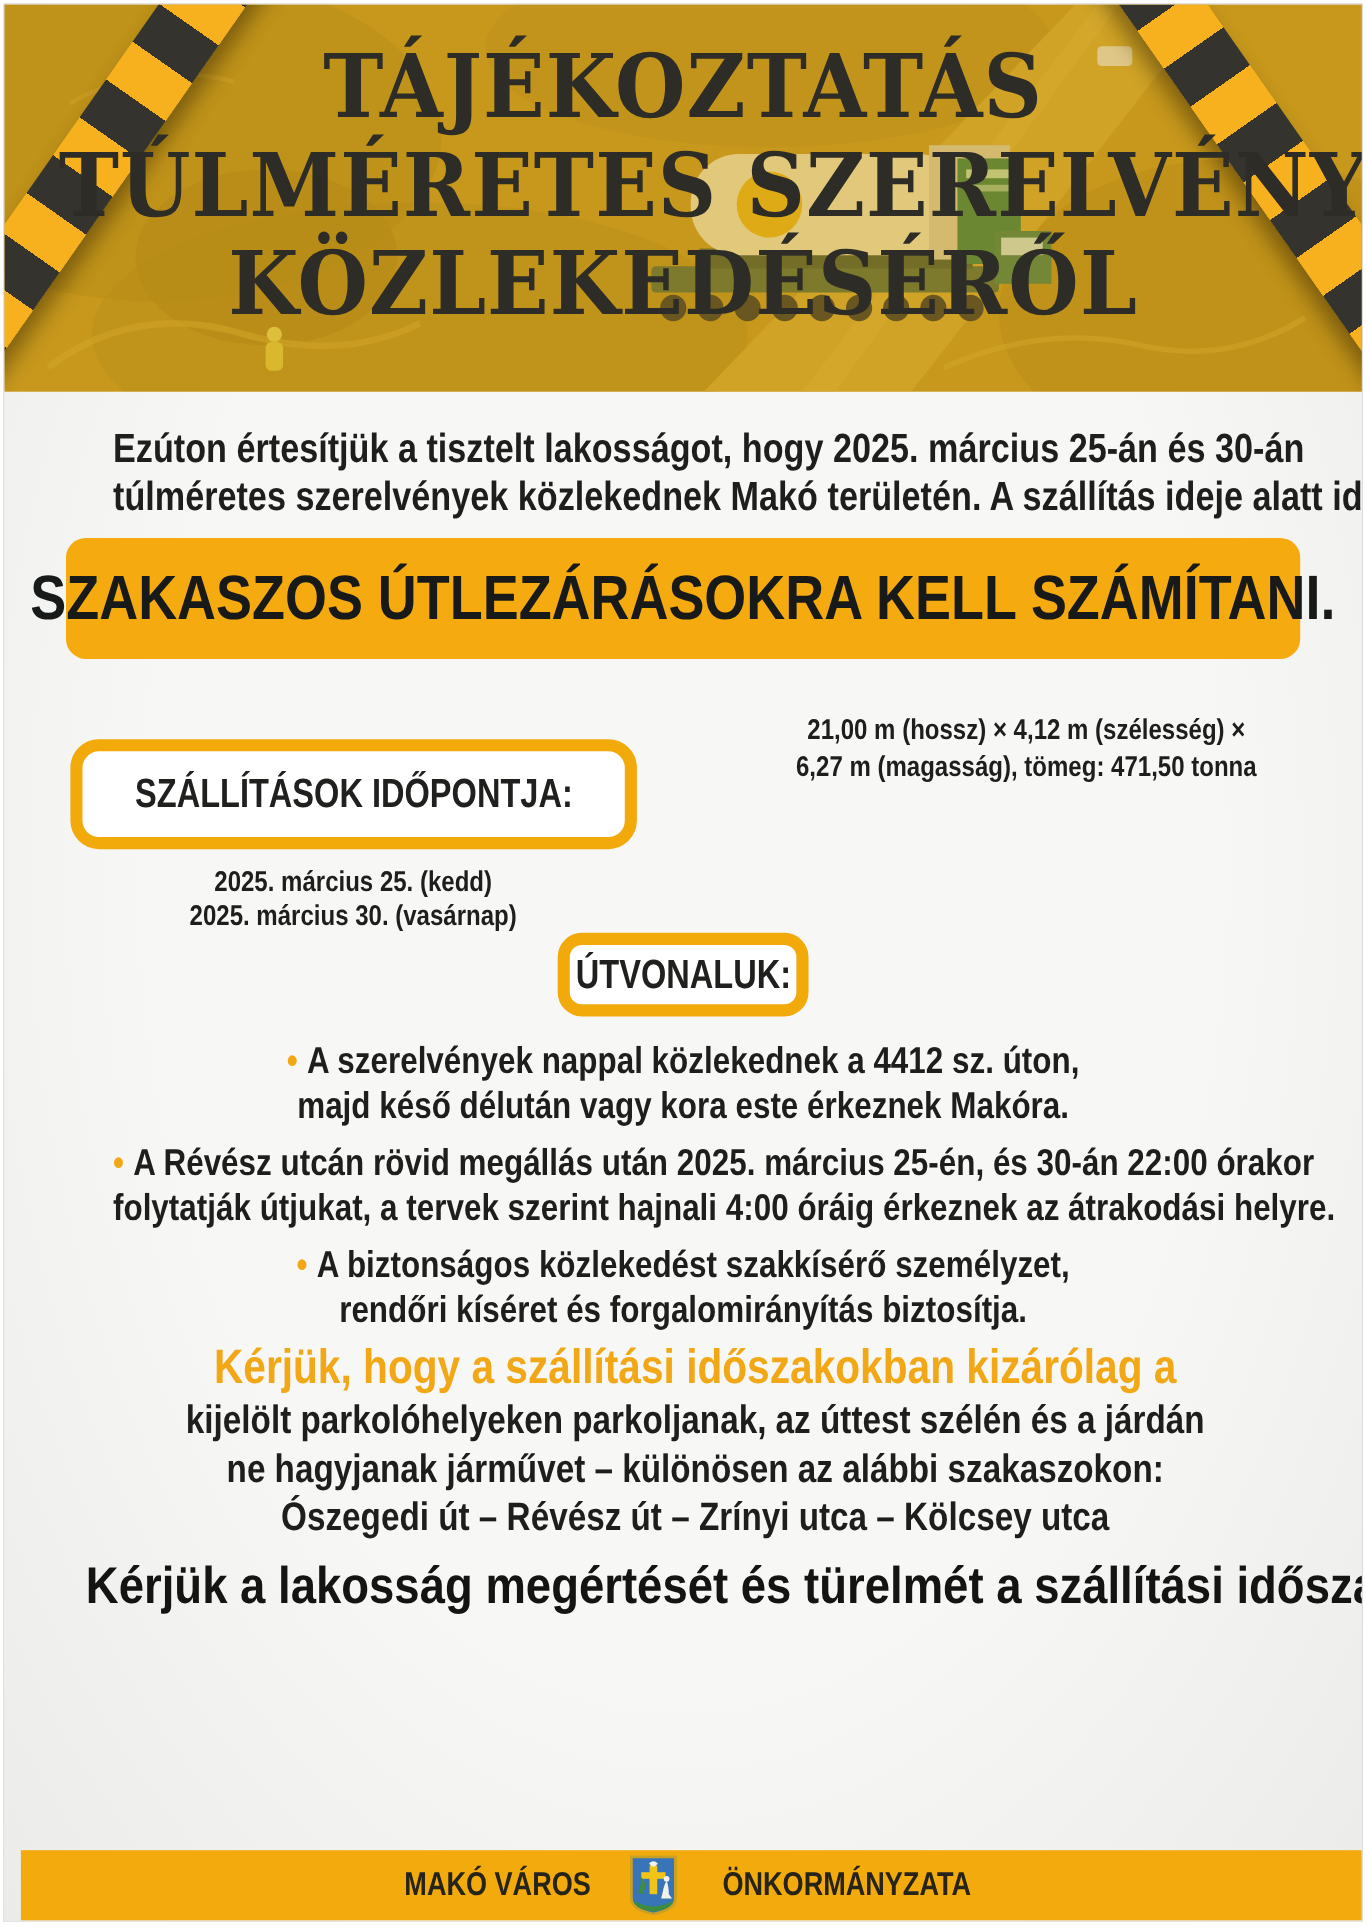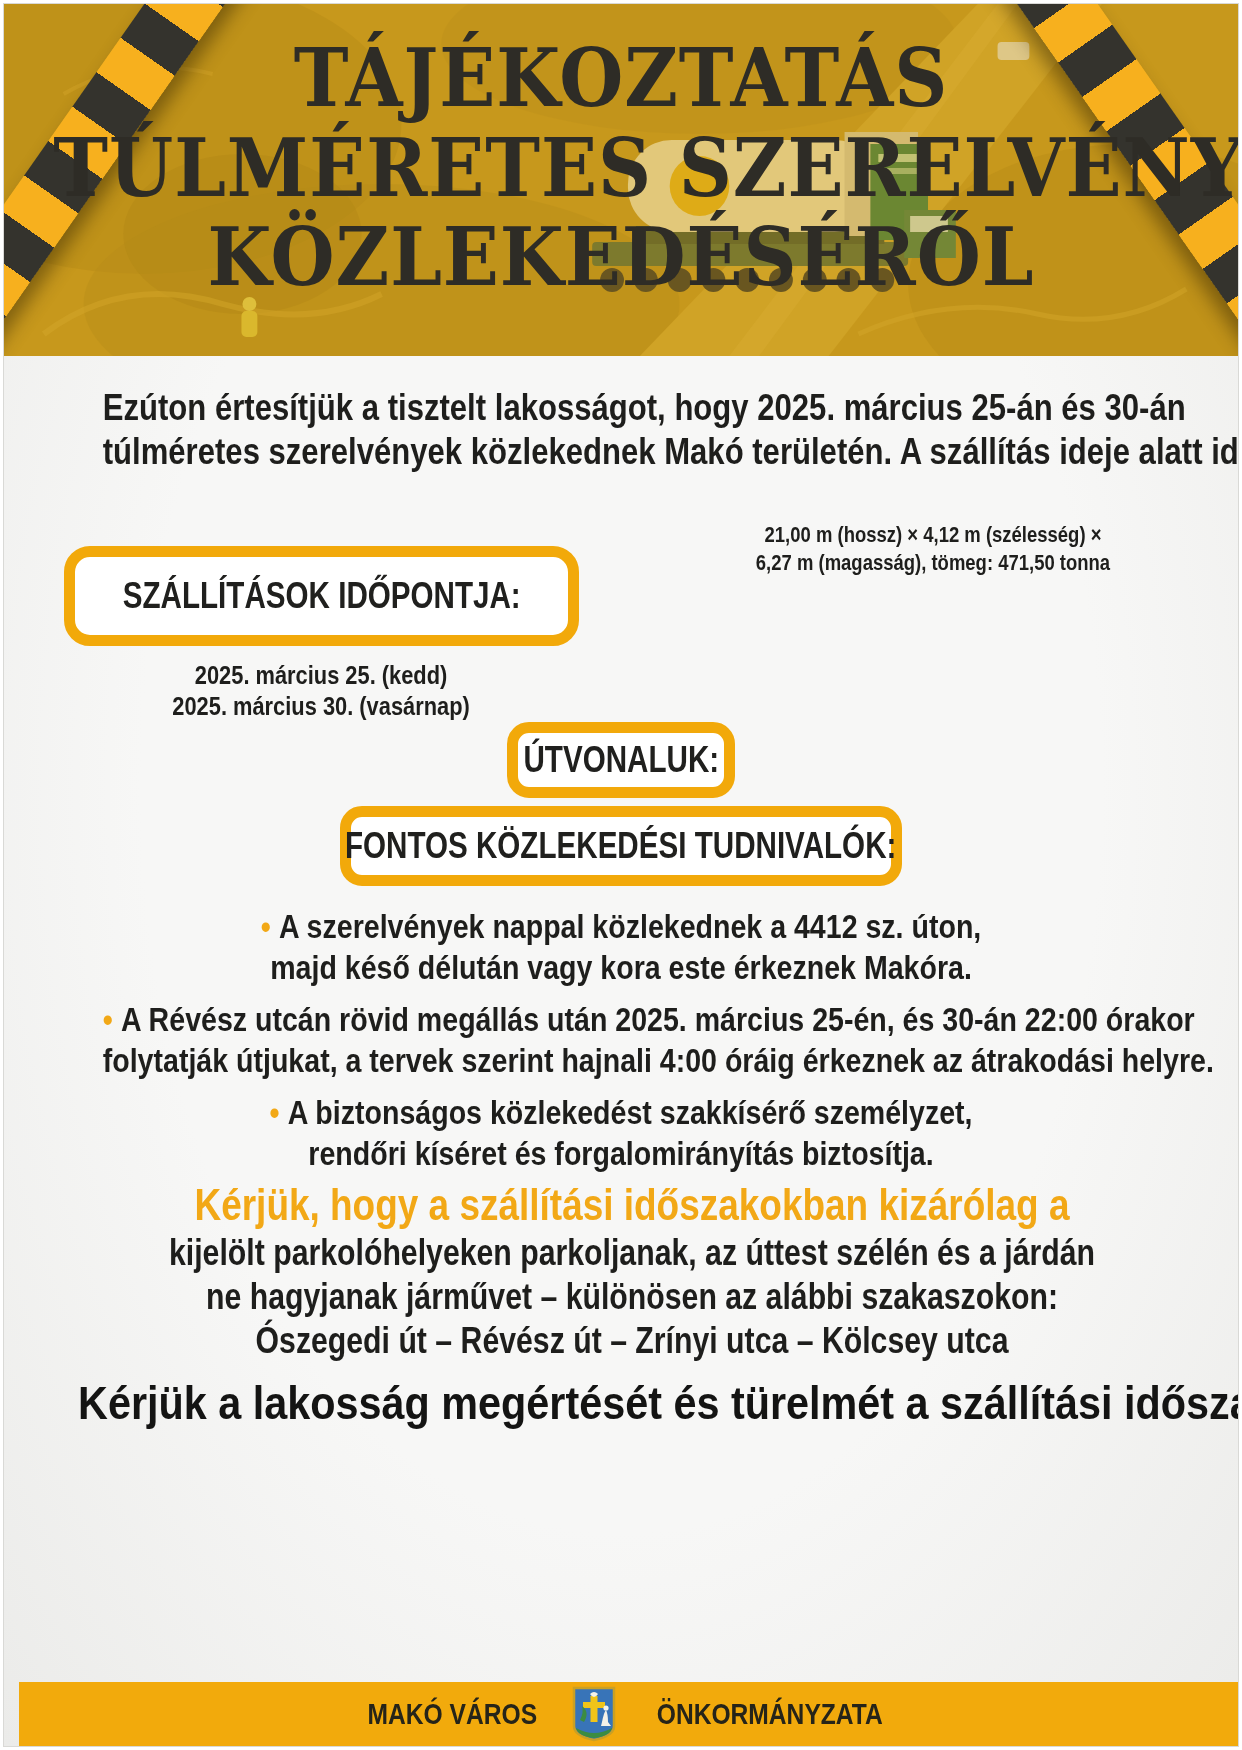--- a/index.html
+++ b/index.html
@@ -35,21 +35,21 @@
   .label-box .line{--sx:.8;font-size:37px;font-weight:bold;letter-spacing:0;color:#20201e;}
 
   .two-col{margin-top:26px;display:flex;justify-content:space-between;padding:0 60px;}
   .col{display:flex;flex-direction:column;align-items:center;}
   .col-left{width:515px;}
   .col-right{width:420px;}
   .col .label-box{height:100px;}
   .col-left .label-box{width:515px;}
   .col-right .label-box{width:420px;}
   .dates{margin-top:14px;font-size:26px;font-weight:bold;line-height:1.18;}
-  .dims{margin-top:22px;font-size:22px;font-weight:bold;line-height:1.25;width:560px;margin-left:-70px;}
+  .dims{margin-top:22px;font-size:26px;font-weight:bold;line-height:1.25;width:560px;margin-left:-70px;}
 
   .route-box{margin:0 auto;width:228px;height:76px;border-radius:22px;}
   .route-lines{margin-top:12px;font-size:34px;font-weight:bold;line-height:1.2;}
   .notes-box{margin:8px auto 0;width:562px;height:80px;border-radius:22px;}
 
   .bullets{margin-top:20px;}
   .bullet{margin-top:10px;font-size:34px;font-weight:bold;line-height:1.22;}
   .dot{color:#f2a816;margin-right:10px;}
 
   .parking{margin-top:6px;padding-left:22px;}
@@ -129,20 +129,23 @@
     </h1>
   </header>
 
   <main class="content">
 
     <div class="intro">
       <span class="line">Ezúton értesítjük a tisztelt lakosságot, hogy 2025. március 25-án és 30-án</span>
       <span class="line">túlméretes szerelvények közlekednek Makó területén. A szállítás ideje alatt időszakos,</span>
     </div>
 
+    <div class="banner">
+      <span class="line">SZAKASZOS ÚTLEZÁRÁSOKRA KELL SZÁMÍTANI.</span>
+    </div>
 
     <div class="two-col">
       <div class="col col-left">
         <div class="label-box">
           <span class="line">SZÁLLÍTÁSOK IDŐPONTJA:</span>
         </div>
         <div class="dates">
           <span class="line">2025. március 25. (kedd)</span>
           <span class="line">2025. március 30. (vasárnap)</span>
         </div>
@@ -152,23 +155,20 @@
           <span class="line">21,00 m (hossz) × 4,12 m (szélesség) ×</span>
           <span class="line">6,27 m (magasság), tömeg: 471,50 tonna</span>
         </div>
       </div>
     </div>
 
     <div class="label-box route-box">
       <span class="line">ÚTVONALUK:</span>
     </div>
 
-    <div class="label-box notes-box">
-      <span class="line">FONTOS KÖZLEKEDÉSI TUDNIVALÓK:</span>
-    </div>
 
     <div class="bullets">
       <div class="bullet">
         <span class="line"><span class="dot">•</span><span>A szerelvények nappal közlekednek a 4412 sz. úton,</span></span>
         <span class="line">majd késő délután vagy kora este érkeznek Makóra.</span>
       </div>
       <div class="bullet">
         <span class="line"><span class="dot">•</span><span>A Révész utcán rövid megállás után 2025. március 25-én, és 30-án 22:00 órakor</span></span>
         <span class="line">folytatják útjukat, a tervek szerint hajnali 4:00 óráig érkeznek az átrakodási helyre.</span>
       </div>

